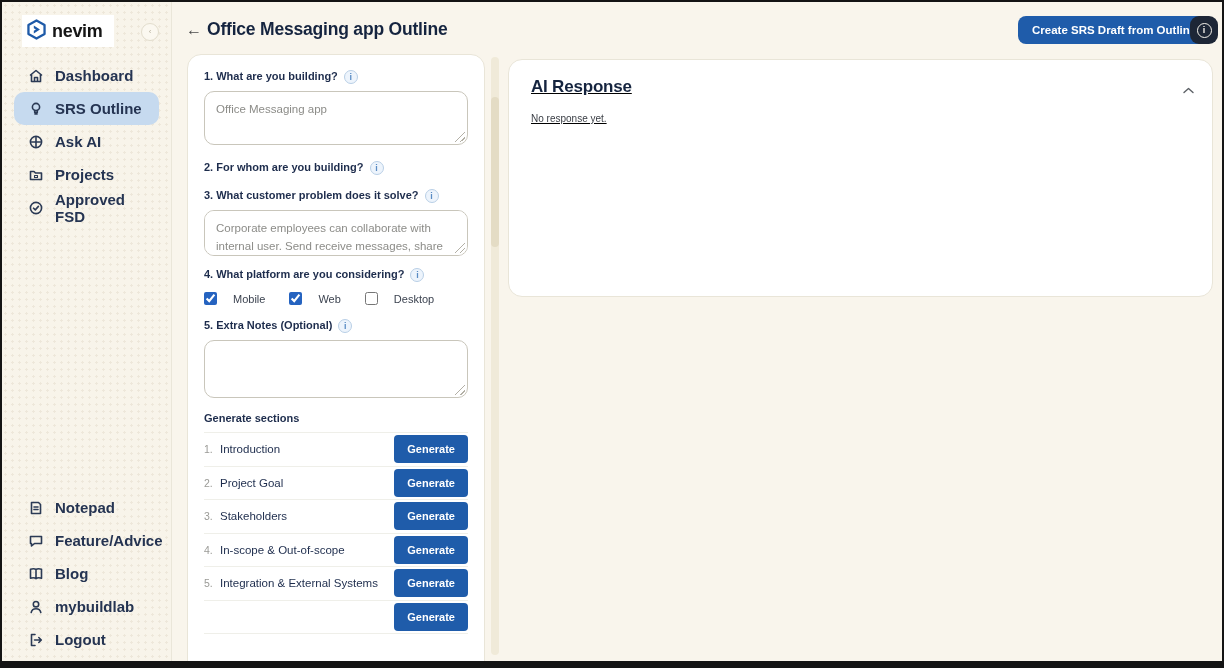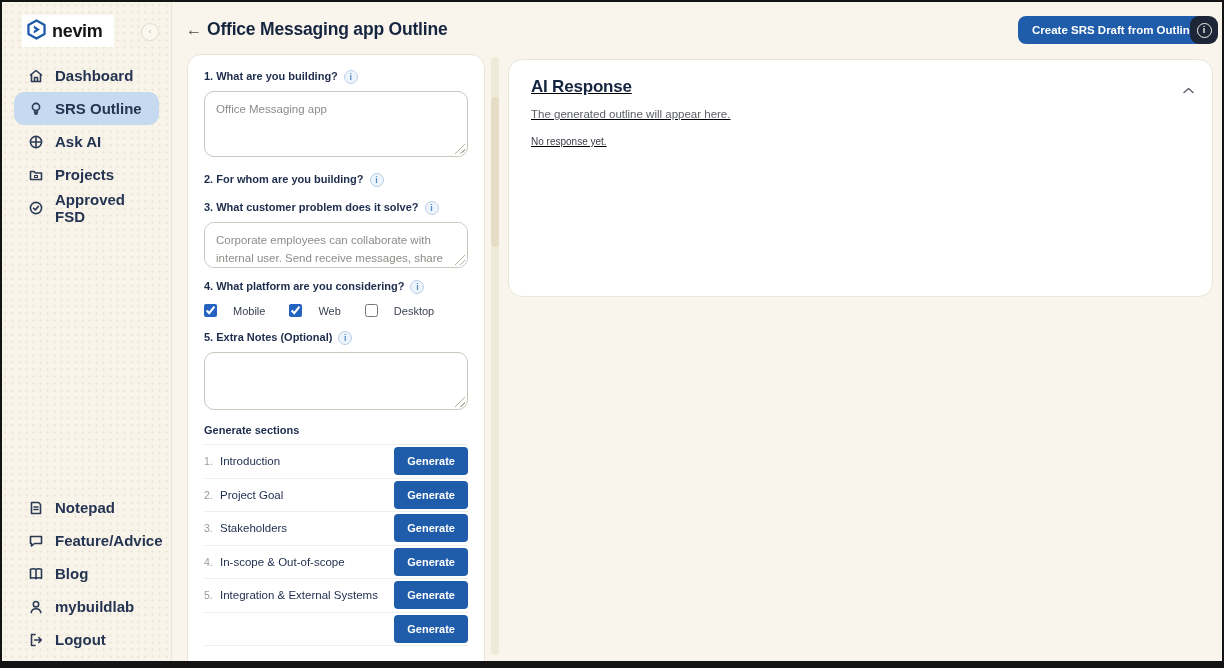--- a/index.html
+++ b/index.html
@@ -220,21 +220,21 @@
     <span class="ring">i</span>
   </button>
 
   <div class="form-card">
 
     <div class="q-label">
       <span>1. What are you building?</span>
       <i class="info-icon">i</i>
     </div>
     <div class="ta-wrap">
-      <textarea style="height: 66px;">Office Messaging app</textarea>
+      <textarea style="height: 54px;">Office Messaging app</textarea>
       <span class="grip"></span>
     </div>
 
     <div class="q-label mt16">
       <span>2. For whom are you building?</span>
       <i class="info-icon">i</i>
     </div>
 
     <div class="q-label mt14">
       <span>3. What customer problem does it solve?</span>
@@ -306,17 +306,16 @@
     <div class="scroll-thumb"></div>
   </div>
 
   <div class="ai-card">
     <div class="ai-title">AI Response</div>
     <span class="ai-collapse">
       <svg width="11" height="7" viewBox="0 0 11 7">
           <polyline points="1,5.5 5.5,1.5 10,5.5" fill="none" stroke="#5c6066" stroke-width="1.4" stroke-linecap="round" stroke-linejoin="round"></polyline>
         </svg>
     </span>
-    <div class="ai-subtitle">The generated outline will appear here.</div>
     <div class="ai-status">No response yet.</div>
   </div>
 
 </div>
 
 </body></html>

